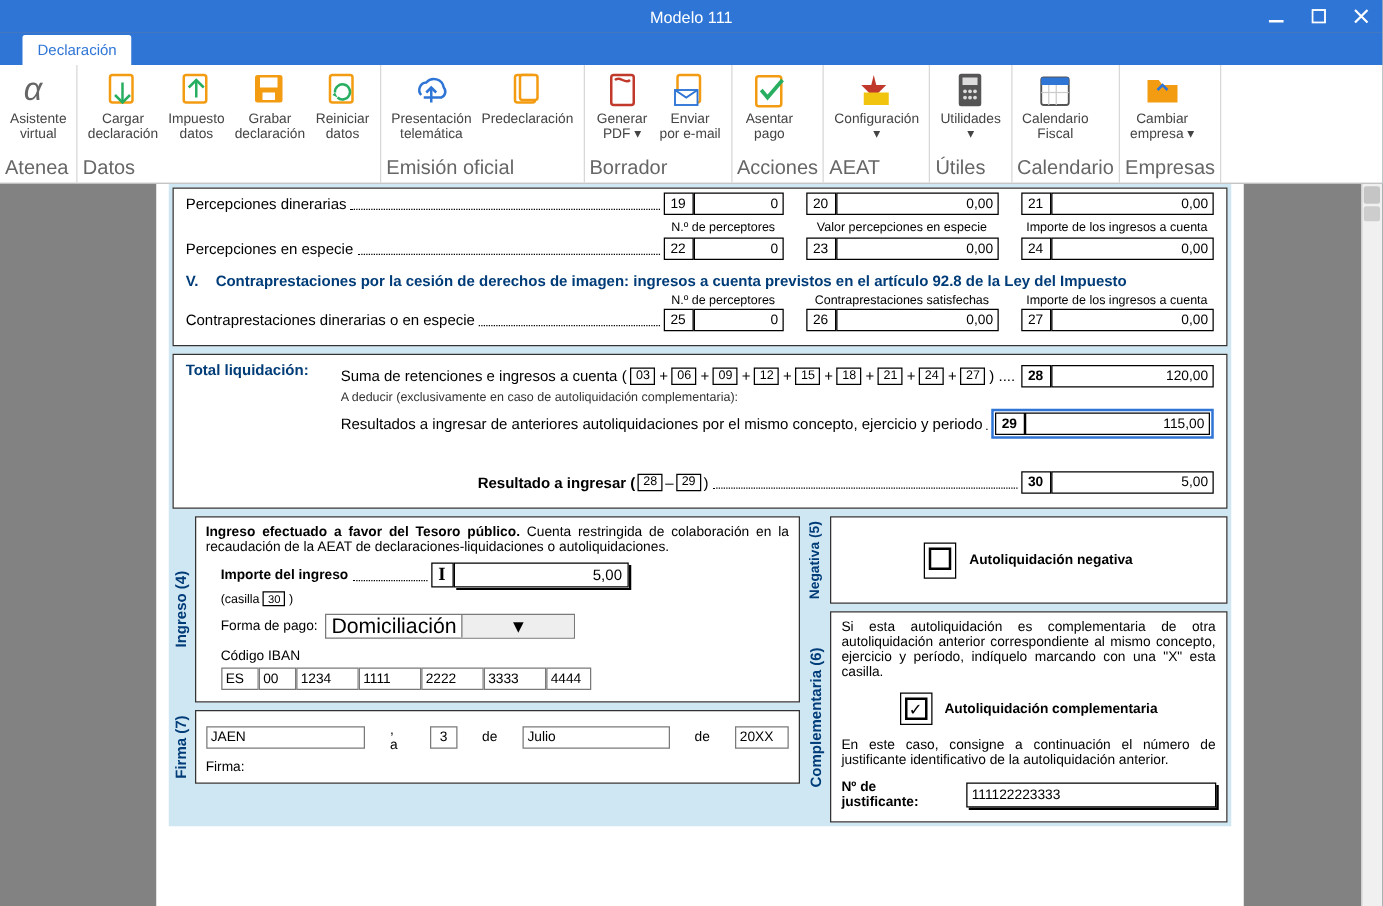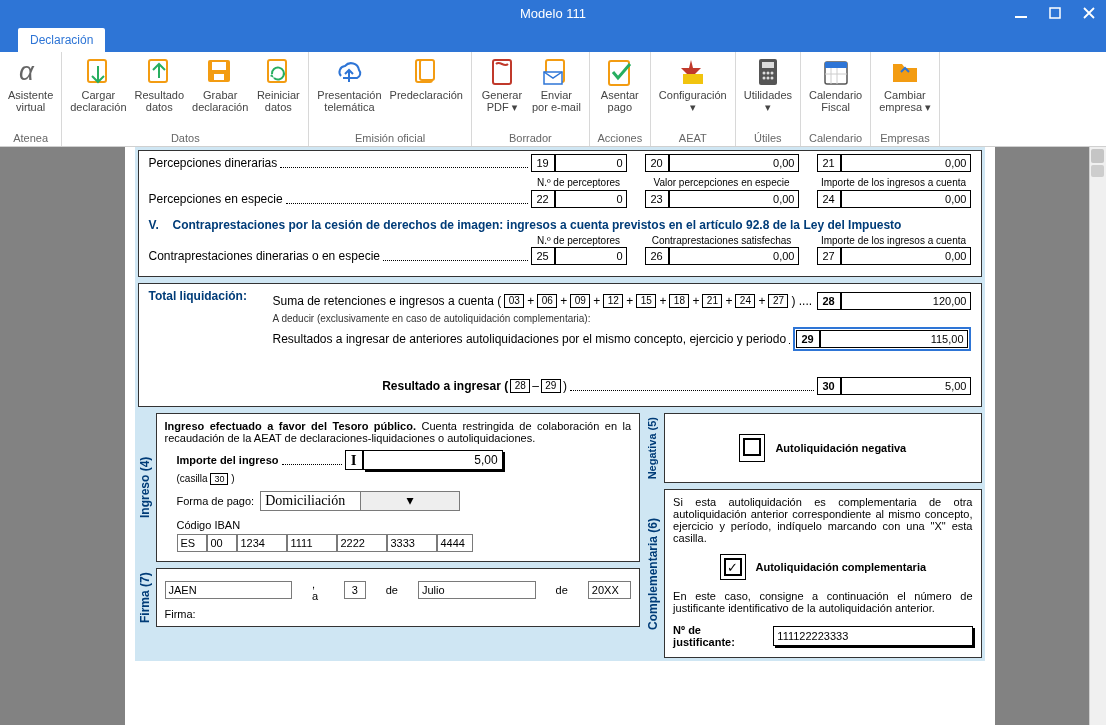--- a/index.html
+++ b/index.html
@@ -12,21 +12,21 @@
   
   .tabstrip{background:#2e75d6;height:26px;display:flex;align-items:flex-end;padding-left:18px;}
   .tab{background:#fff;color:#2e75d6;font-size:12px;padding:5px 12px;border-radius:2px 2px 0 0;}
   
   .ribbon{background:#fff;border-bottom:1px solid #d0d0d0;height:95px;display:flex;}
   .group{border-right:1px solid #d8d8d8;padding:2px 4px 0 4px;display:flex;flex-direction:column;justify-content:space-between;}
   .group-row{display:flex;}
   .rbtn{display:flex;flex-direction:column;align-items:center;justify-content:flex-start;padding:2px 4px;min-width:52px;text-align:center;color:#444;cursor:default;}
   .rbtn .ic{width:32px;height:32px;display:flex;align-items:center;justify-content:center;margin-bottom:1px;}
   .rbtn .lbl{font-size:11px;line-height:12px;}
-  .group-caption{text-align:center;font-size:11px;color:#666;padding:1px 0 2px 0;}
+  .group-caption{text-align:left;font-size:16px;color:#666;padding:1px 0 2px 0;}
   
   .page-area{background:#828282;height:calc(725px - 26px - 26px - 95px);overflow:hidden;position:relative;padding-left:13px;}
   .scrollbar{position:absolute;right:0;top:0;width:17px;height:100%;background:#f0f0f0;border-left:1px solid #cfcfcf;}
   .scroll-thumb{position:absolute;right:2px;width:13px;background:#c5c5c5;border-radius:2px;}
   .page{background:#fff;width:870px;margin:0 auto;padding:0 10px;height:100%;}
   .content{background:#cfe6f3;padding:3px;}
   .panel{background:#fff;border:1px solid #333;margin-bottom:6px;padding:5px 10px 8px 10px;}
   .blue-strong{color:#003c78;font-weight:bold;}
   .row{display:flex;align-items:center;margin:3px 0;}
   .dots{border-bottom:1px dotted #000;flex:1;height:10px;margin:0 3px;}
@@ -35,21 +35,21 @@
   .colhead{font-size:10px;text-align:center;color:#000;}
   .triple{display:flex;gap:18px;margin-left:auto;}
   .pair{display:flex;}
   .hlbox{border:2px solid #2e75d6;padding:1px;display:inline-flex;}
   .side-label{writing-mode:vertical-rl;transform:rotate(180deg);font-weight:bold;color:#003c78;width:18px;text-align:center;padding:4px 0;}
   .two-col{display:flex;gap:6px;}
   .half-panel{background:#fff;border:1px solid #333;flex:1;padding:6px 8px;font-size:11px;}
   .input-like{border:1px solid #7a7a7a;background:#fff;height:18px;padding:0 3px;font-size:11px;line-height:16px;}
   .shadowbox{border:1px solid #000;box-shadow:2px 2px 0 #000;width:140px;height:20px;text-align:right;padding:0 4px;font-size:12px;line-height:18px;}
   .dropdown{border:1px solid #7a7a7a;height:20px;display:flex;align-items:center;width:200px;}
-  .dropdown span{flex:1;padding:0 4px;font-size:14px;font-family:Liberation Serif, serif;}
+  .dropdown span{flex:1;padding:0 4px;font-size:17px;}
   .dropdown .dd{width:18px;border-left:1px solid #7a7a7a;text-align:center;height:100%;background:#eee;line-height:18px;}
   .ck{border:2px solid #000;width:18px;height:18px;display:inline-flex;align-items:center;justify-content:center;font-size:13px;line-height:1;}
   .ck-outer{border:1px solid #000;padding:3px;display:inline-block;}
   svg{display:block;}
 </style>
 </head>
 <body>
 
 <div class="titlebar">
   <span class="title">Modelo 111</span>
@@ -105,21 +105,21 @@
           <div class="lbl">declaración</div>
         </div>
         <div class="rbtn">
           <div class="ic">
             <svg width="32" height="32" viewBox="0 0 32 32">
               <rect x="6" y="4" width="18" height="22" rx="2" fill="#fff" stroke="#f39c12" stroke-width="2"></rect>
               <path d="M10 14 L16 8 L22 14" fill="none" stroke="#27ae60" stroke-width="2"></path>
               <line x1="16" y1="8" x2="16" y2="22" stroke="#27ae60" stroke-width="2"></line>
             </svg>
           </div>
-          <div class="lbl">Resultado</div>
+          <div class="lbl">Impuesto</div>
           <div class="lbl">datos</div>
         </div>
         <div class="rbtn">
           <div class="ic">
             <svg width="32" height="32" viewBox="0 0 32 32">
               <rect x="4" y="4" width="22" height="22" rx="2" fill="#f39c12"></rect>
               <rect x="8" y="6" width="14" height="8" fill="#fff"></rect>
               <rect x="10" y="18" width="10" height="6" fill="#fff"></rect>
             </svg>
           </div>

